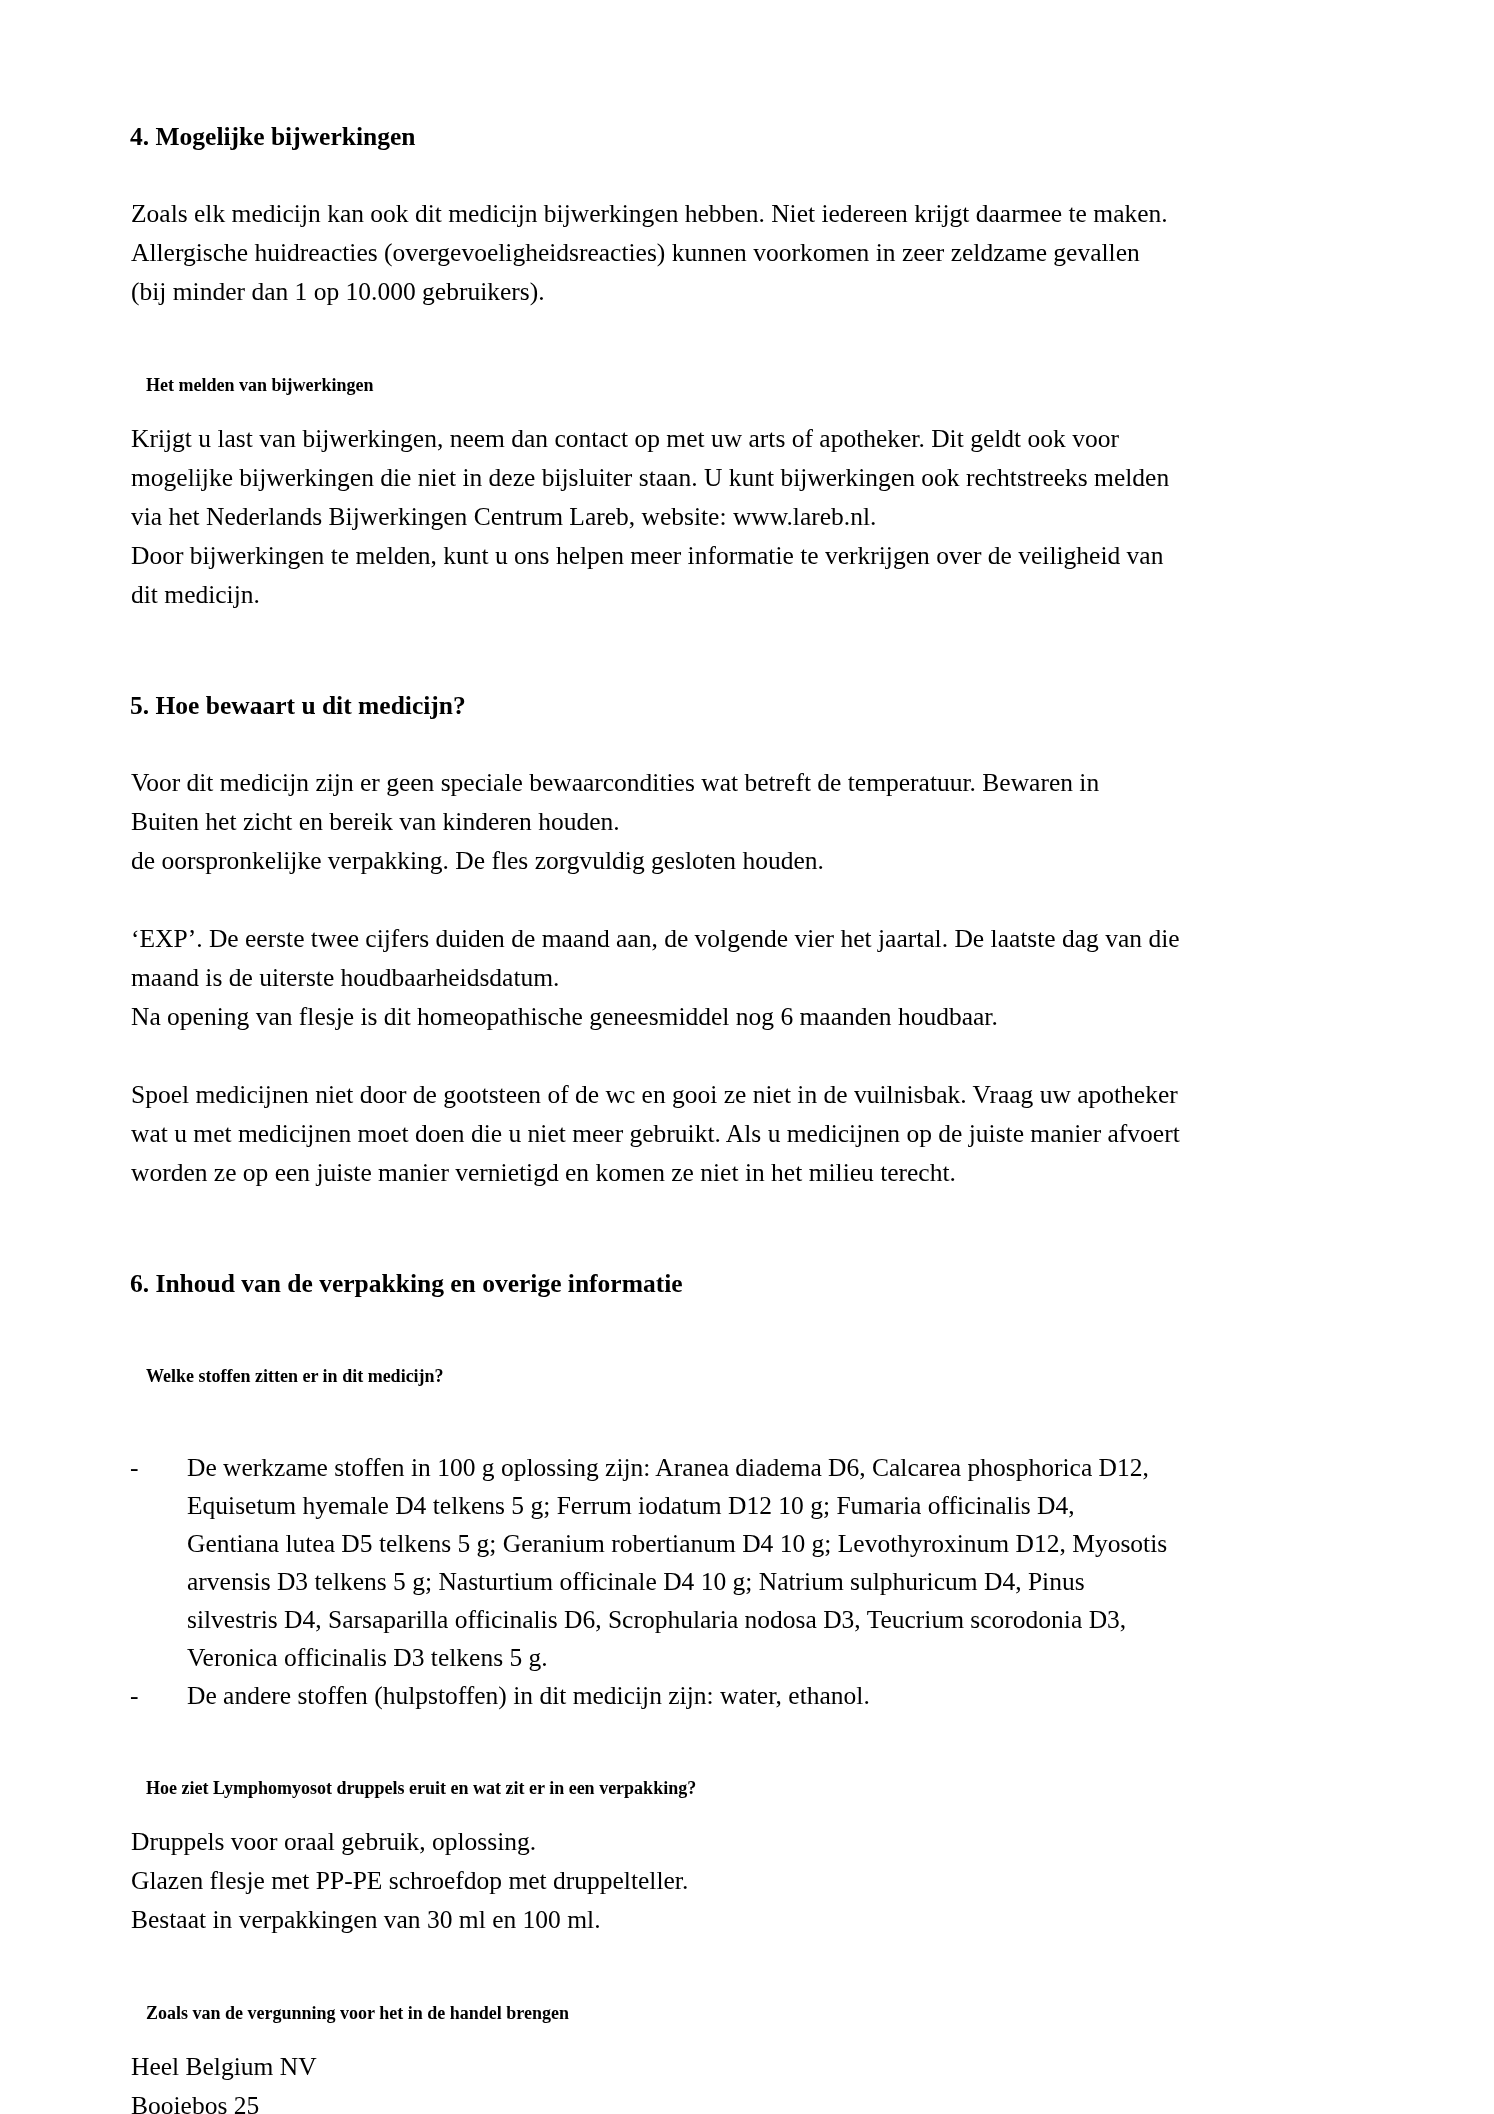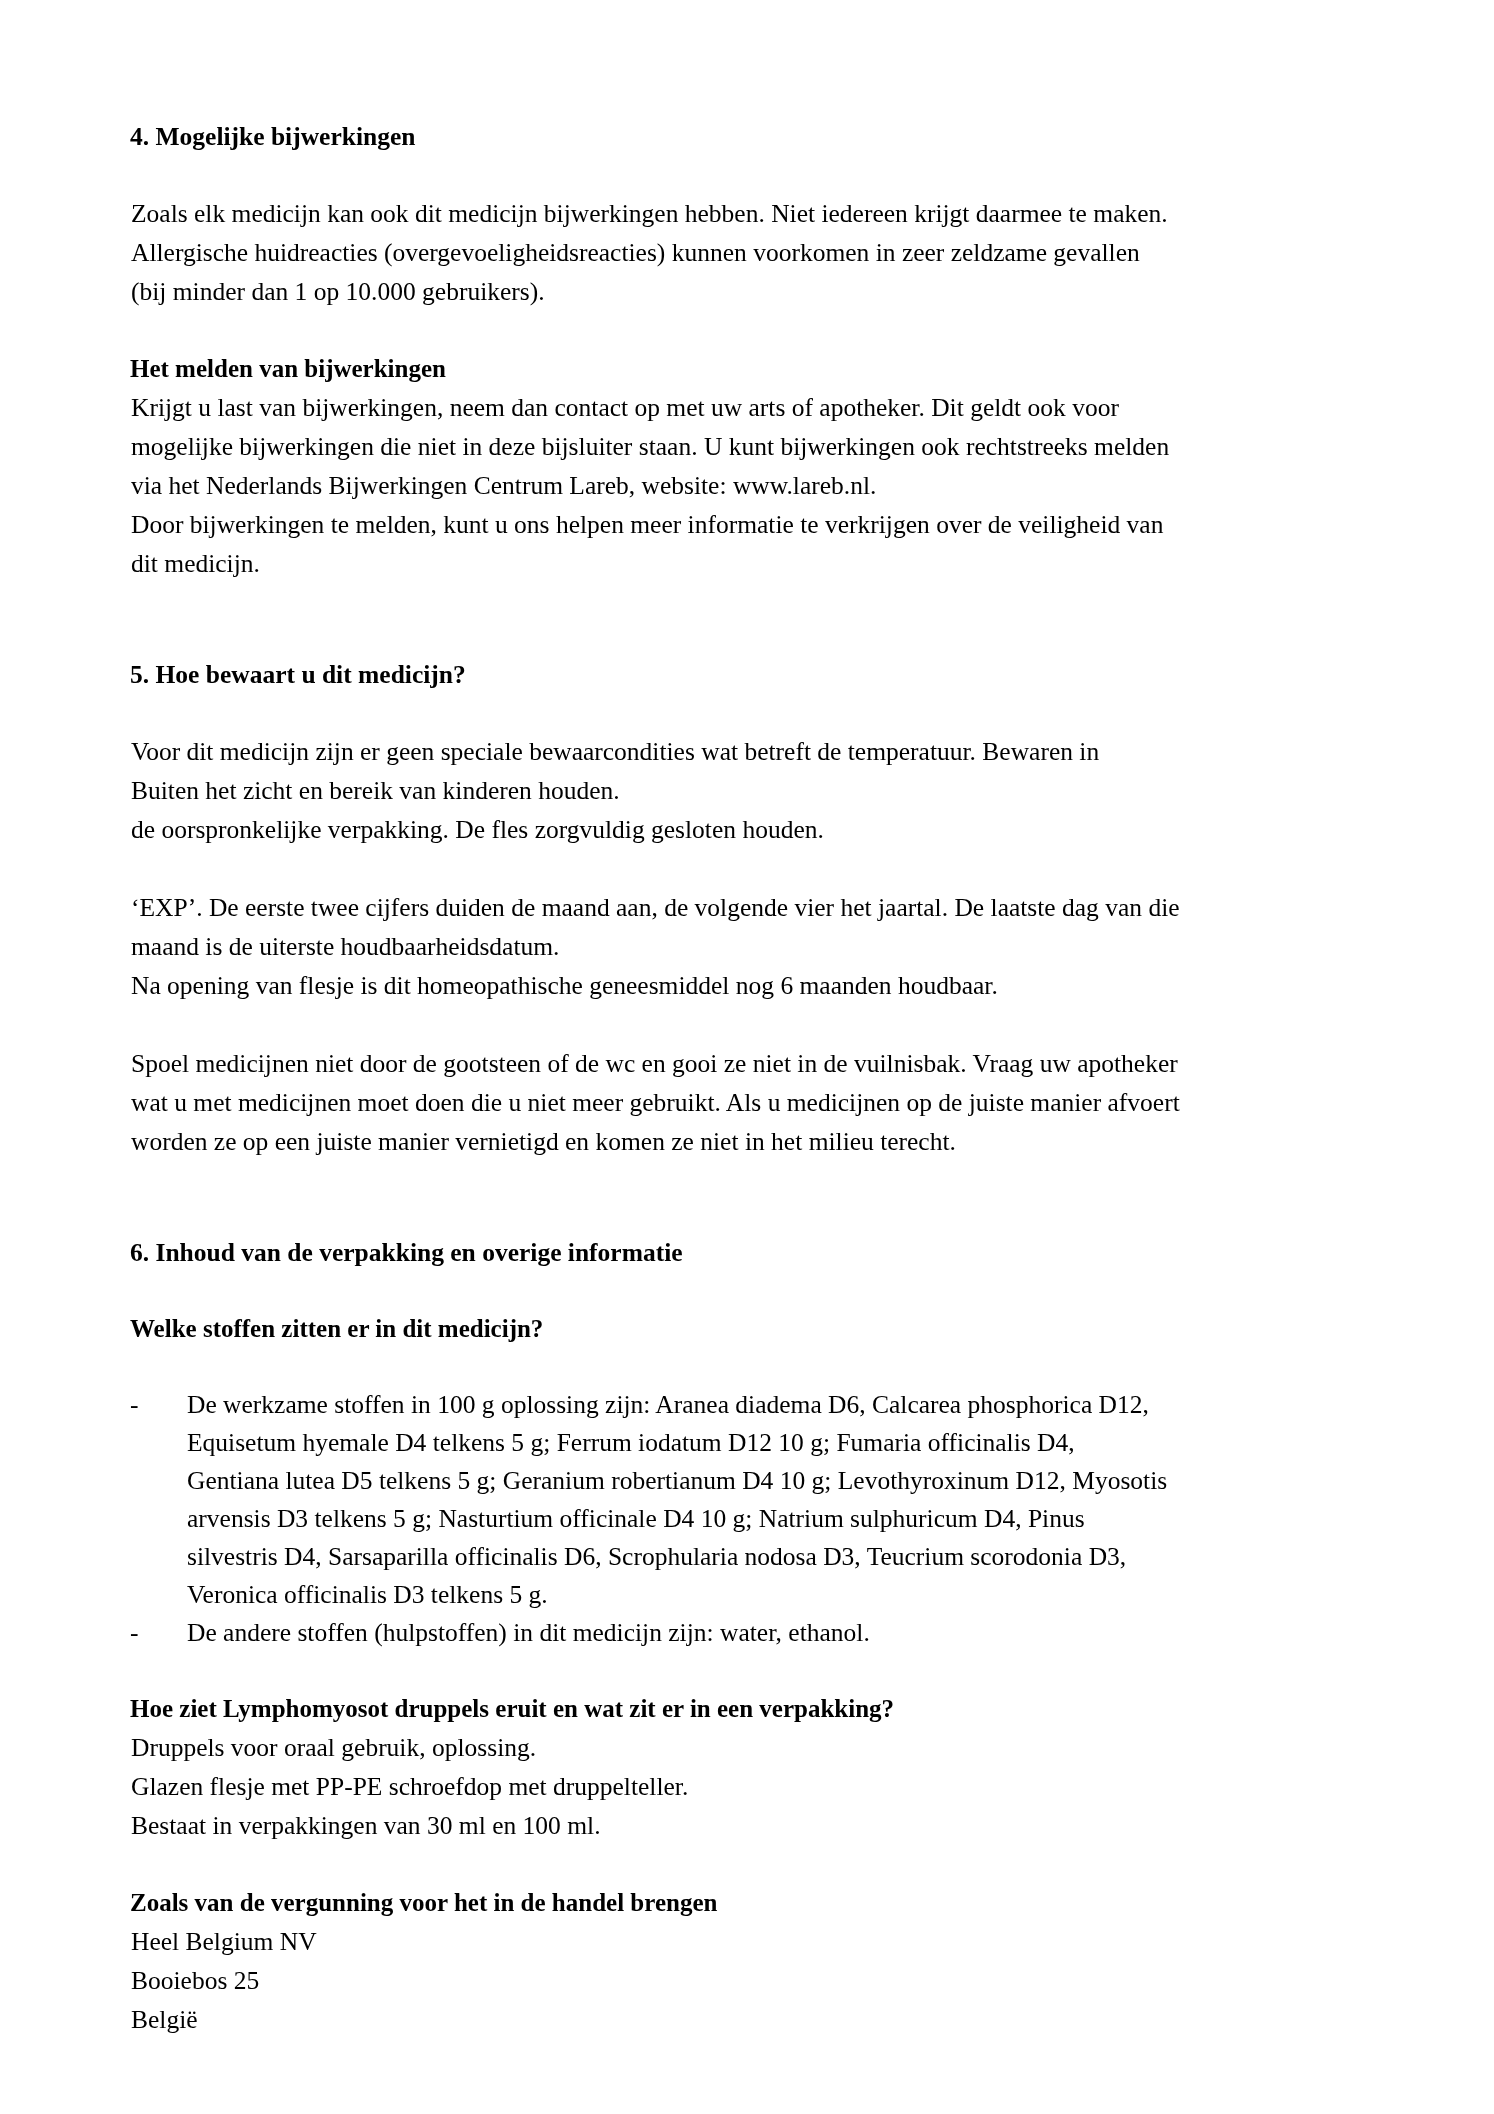--- a/index.html
+++ b/index.html
@@ -26,23 +26,23 @@
     font-size: 25.5px;
     line-height: 38px;
   }
   h2.sect {
     font-size: 25.5px;
     font-weight: bold;
     margin: 0;
     line-height: 38px;
   }
   h3.sub {
-    font-size: 25px;
+    font-size: 18px;
     font-weight: bold;
-    margin: 0;
+    margin: 16px;
     line-height: 38px;
     font-family: Liberation Serif, serif;
   }
   p.para {
     margin: 1px;
     line-height: 38px;
   }
   .gap-md { height: 38px; }
   .gap-xl { height: 72px; }
   .bullets {

